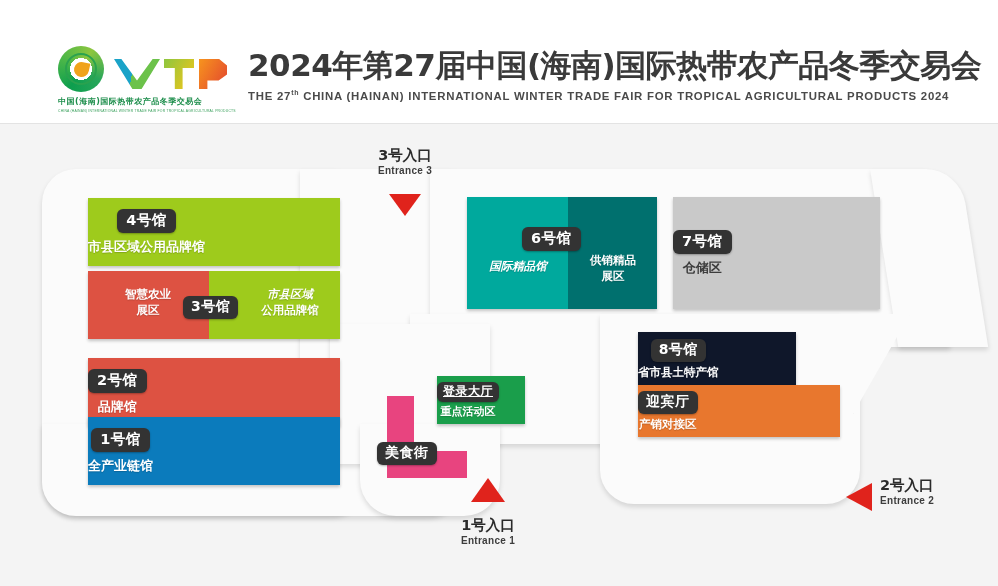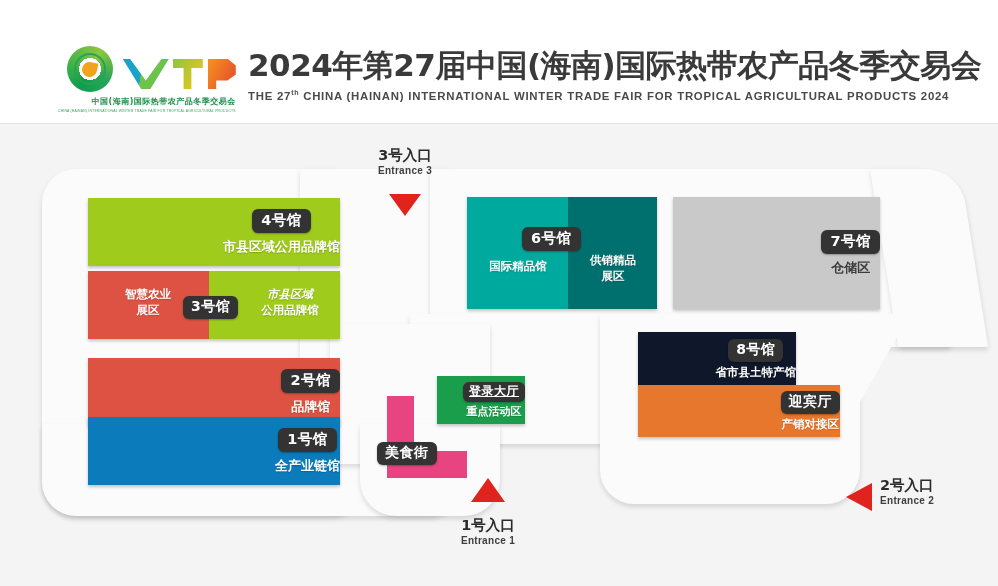--- a/index.html
+++ b/index.html
@@ -11,21 +11,21 @@
     position:relative;
   }
   
   .header{
     position:absolute;left:0;top:0;width:998px;height:124px;
     background:#ffffff;
     display:flex;align-items:center;
   }
   .logo-wrap{
     position:absolute;left:58px;top:46px;
-    display:flex;flex-direction:column;align-items:flex-end;
+    display:flex;flex-direction:column;align-items:flex-start;
   }
   .logo-row{display:flex;align-items:center;height:46px;}
   .logo-mark{
     width:46px;height:46px;border-radius:50%;
     background:
       radial-gradient(circle at 50% 50%, #ffffff 0 34%, transparent 34%),
       conic-gradient(from 210deg,#0d9e4e,#4cb748,#8dc63f,#28a65a,#0d9e4e);
     position:relative;
     display:flex;align-items:center;justify-content:center;
   }
@@ -124,21 +124,21 @@
   }
 
   
   .hall{
     position:absolute;
     box-shadow:0 2px 3px rgba(0,0,0,.22);
     overflow:hidden;
   }
   .hall-inner{
     position:absolute;left:0;top:0;width:100%;height:100%;
-    display:flex;align-items:center;justify-content:flex-end;
+    display:flex;align-items:center;justify-content:flex-start;
   }
   .split{position:absolute;top:0;height:100%;}
   .badge{
     display:inline-block;background:#333333;color:#ffffff;
     border-radius:6px;padding:2px 9px 3px 9px;
     font-size:14.5px;font-weight:bold;letter-spacing:.5px;
     font-family:"DejaVu Sans","Liberation Sans",sans-serif;
     box-shadow:0 1px 2px rgba(0,0,0,.3);
     white-space:nowrap;
   }
@@ -258,21 +258,21 @@
         <span class="sub">全产业链馆</span>
       </div>
     </div>
   </div>
 
   <div class="hall" style="left:467px;top:73px;width:190px;height:112px;background:#00a99d;">
     <div class="split" style="left:0;width:101px;background:#00a99d;"></div>
     <div class="split" style="left:101px;width:89px;background:#00706e;"></div>
     <div class="hall-inner">
       <span class="badge" style="position:absolute;left:55px;top:30px;">6号馆</span>
-      <span class="sub sm" style="position:absolute;left:5px;top:62px;width:92px;margin-top:0;">国际精品馆</span>
+      <span class="sub sm" style="position:absolute;left:5px;top:62px;width:92px;margin-top:0;font-style:italic;">国际精品馆</span>
       <div class="stack" style="position:absolute;left:104px;top:56px;width:84px;">
         <span class="sub sm" style="margin-top:0;">供销精品</span>
         <span class="sub sm" style="margin-top:2px;">展区</span>
       </div>
     </div>
   </div>
 
   <div class="hall" style="left:673px;top:73px;width:207px;height:112px;background:#c9c9c9;">
     <div class="hall-inner">
       <div class="stack">

